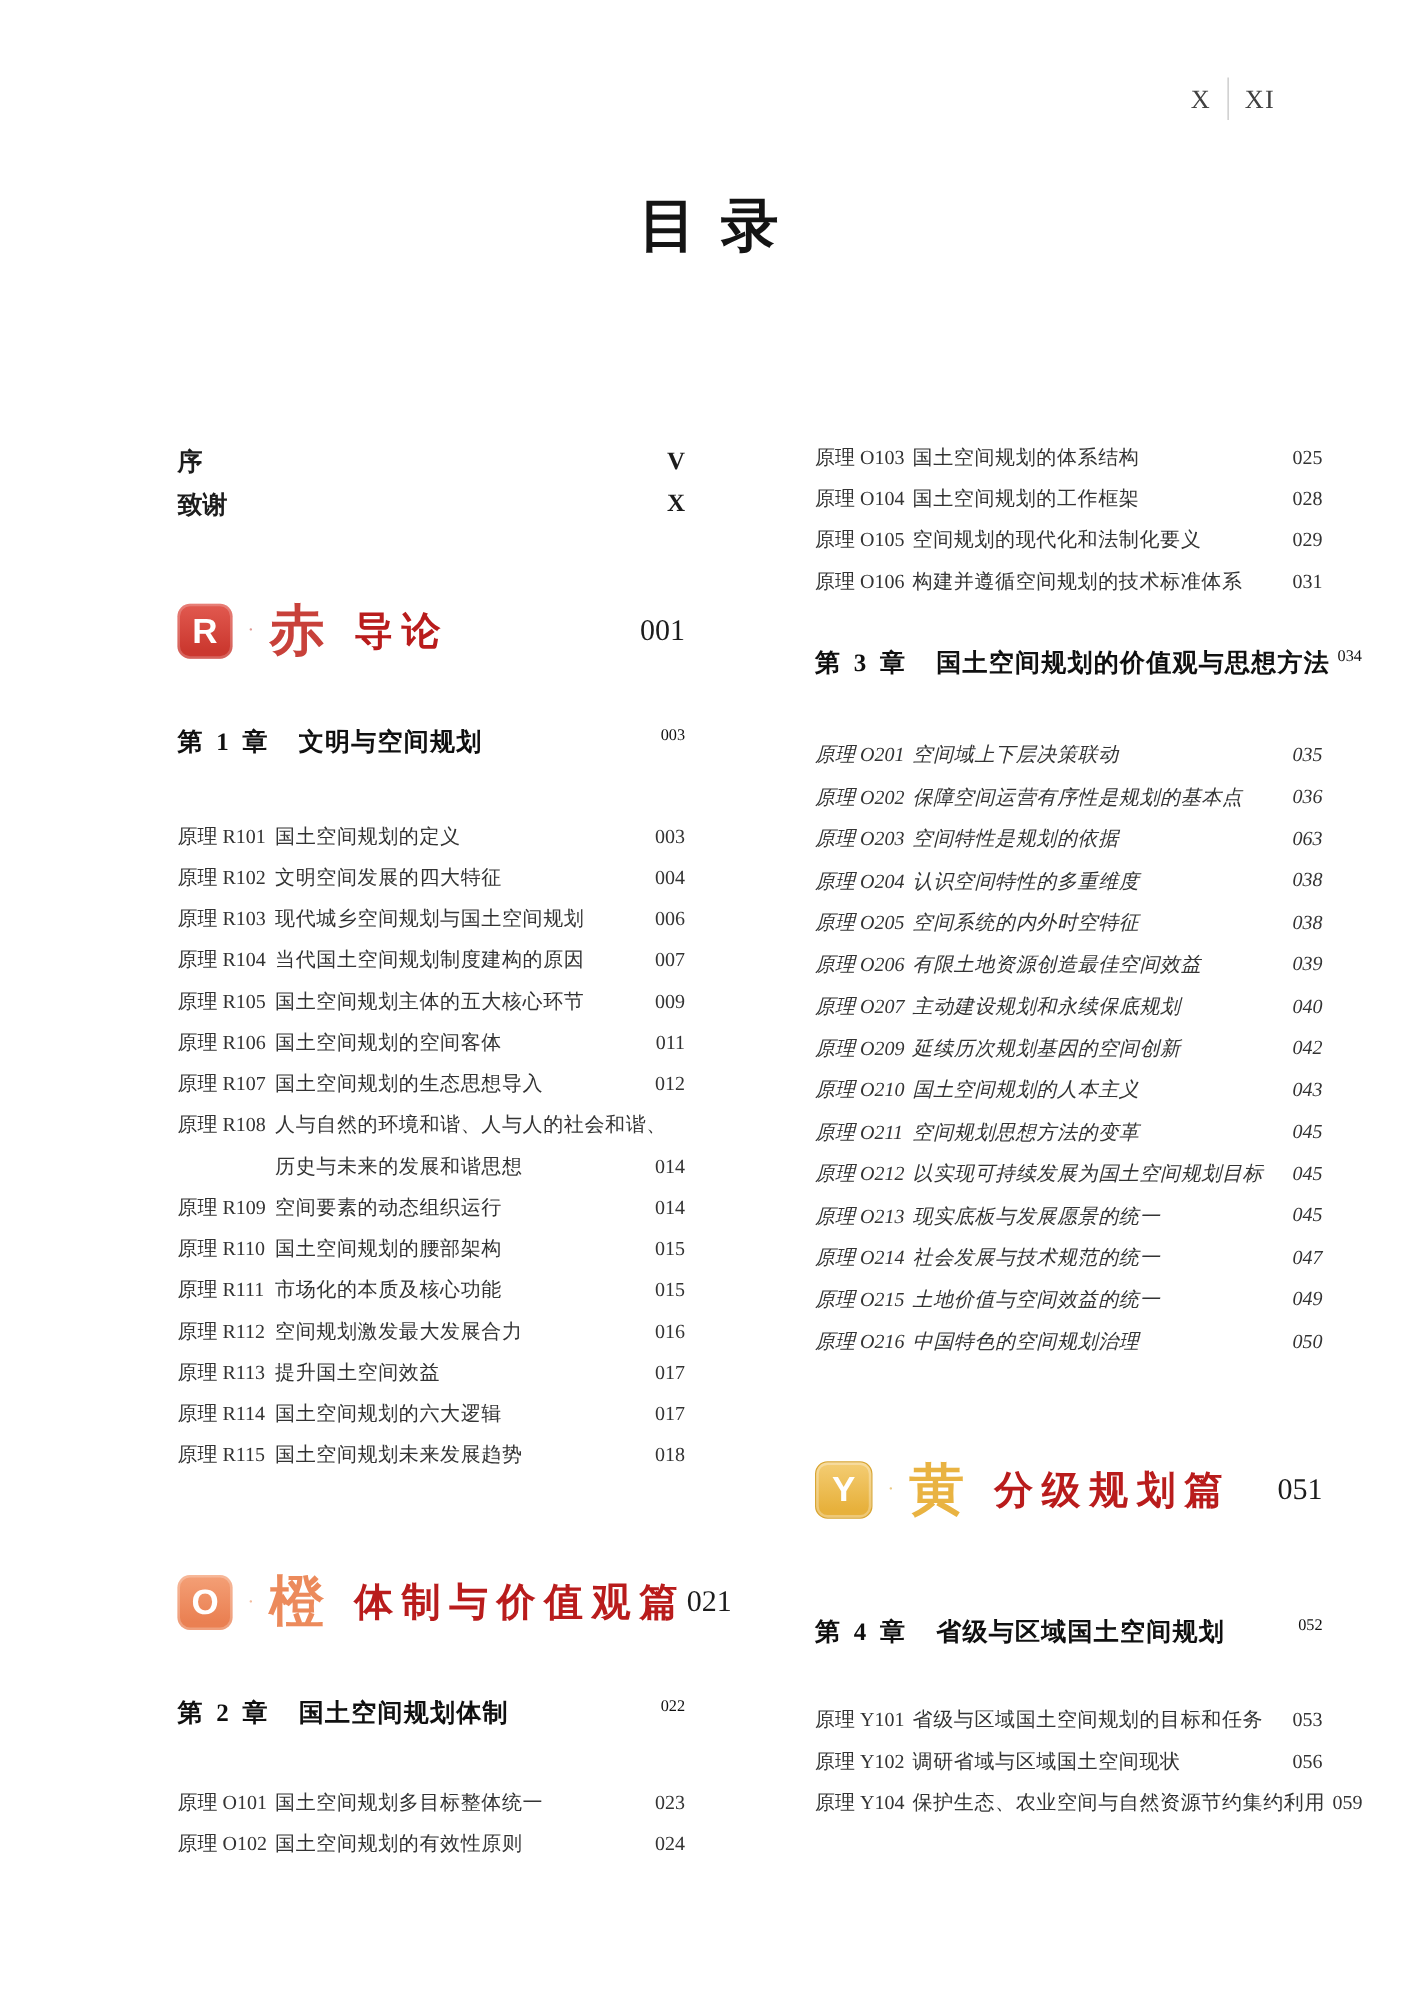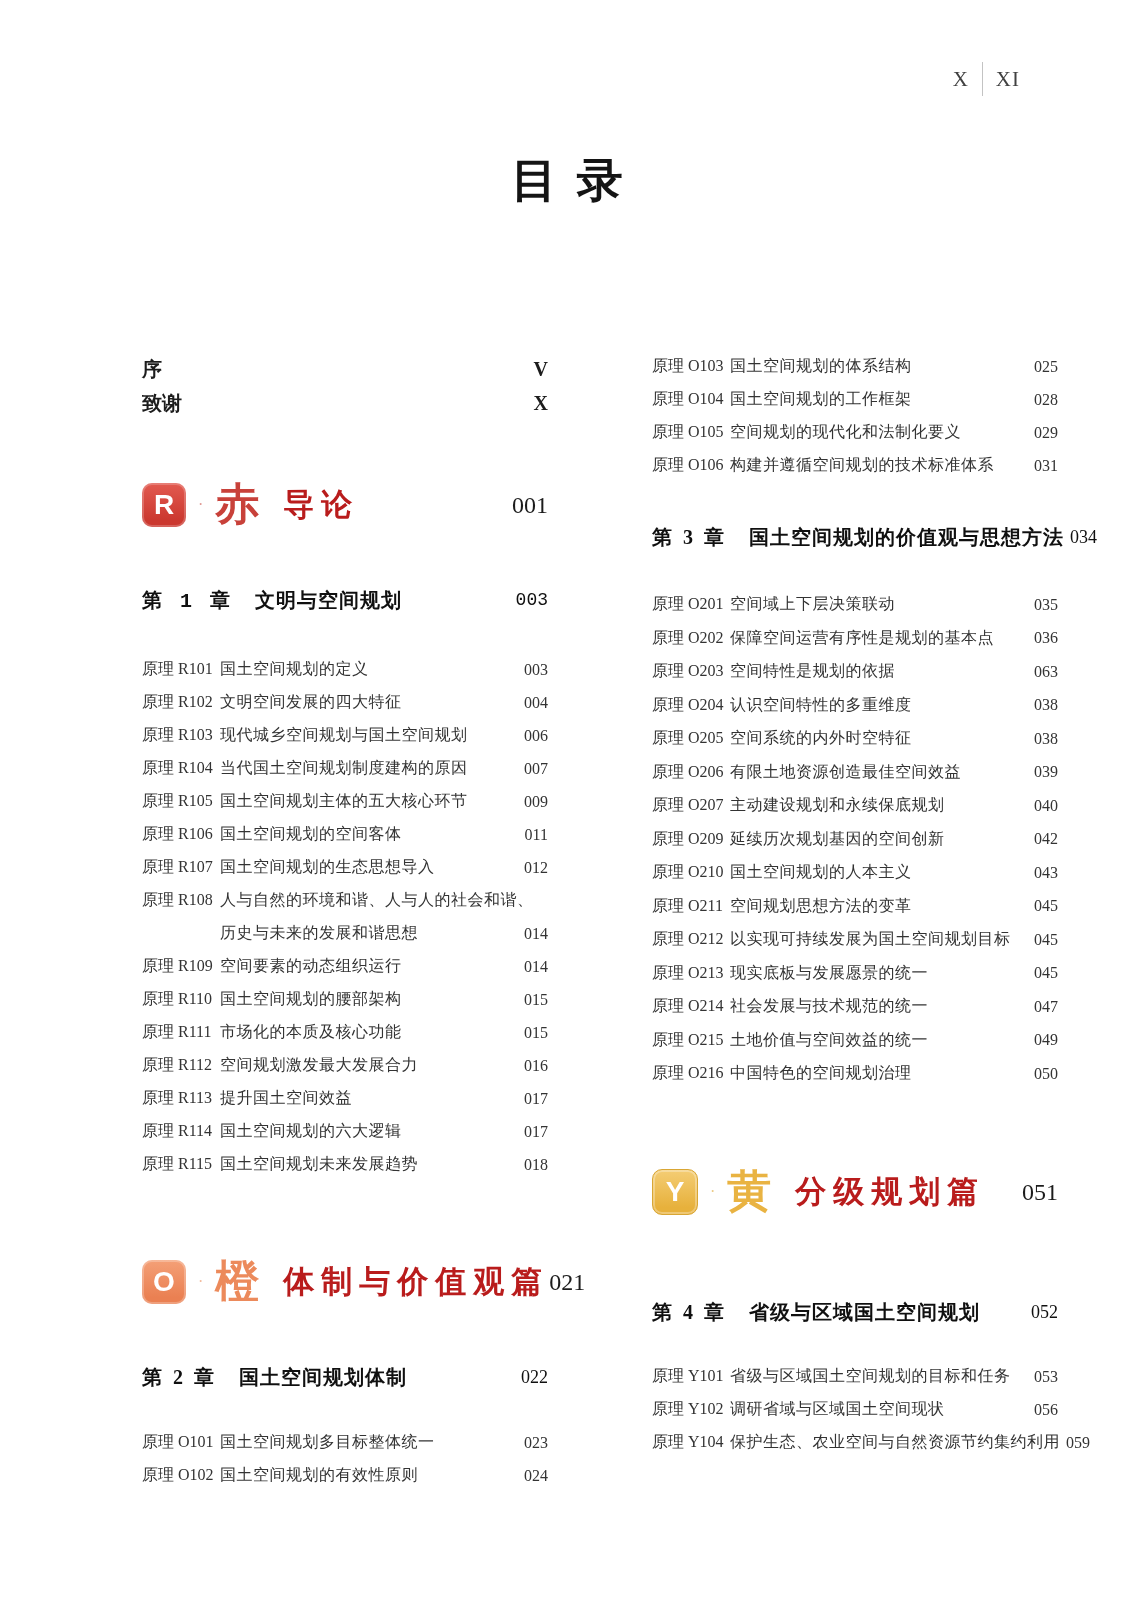--- a/index.html
+++ b/index.html
@@ -37,24 +37,24 @@
   .badge-o{background:linear-gradient(180deg,#f4a077 0%,#ea8052 85%);box-shadow:inset 0 0 0 2px rgba(255,255,255,.25);}
   .badge-y{background:linear-gradient(180deg,#f4cd74 0%,#e7b13c 85%);box-shadow:inset 0 0 0 2px rgba(255,255,255,.3);border:1px solid #d9a634;}
   .part-sep{margin:0 12px;font-size:16px;align-self:center;}
   .sep-r{color:#e09a94;} .sep-o{color:#f3bb9d;} .sep-y{color:#ecca85;}
   .part-char{font-size:44px;font-weight:bold;line-height:1;}
   .char-r{color:#c8413a;} .char-o{color:#ec8a5b;} .char-y{color:#e9b342;}
   .part-title{margin-left:24px;font-size:31px;font-weight:bold;color:#b91c1c;letter-spacing:7px;white-space:nowrap;}
   .part-page{margin-left:auto;font-size:24px;color:#1c1c1c;}
 
   
-  .chapter{display:flex;align-items:center;height:40px;font-size:20px;font-weight:bold;color:#101010;white-space:nowrap;}
+  .chapter{display:flex;height:40px;font-size:20px;font-weight:bold;color:#101010;white-space:nowrap;}
   .chapter-label{margin-right:22px;letter-spacing:3px;flex-shrink:0;}
   .chapter-title{letter-spacing:1px;}
-  .chapter-page{margin-left:auto;font-weight:normal;font-size:18px;padding-left:6px;}
+  .chapter-page{margin-left:auto;font-weight:normal;font-size:13px;padding-left:6px;}
 
   
   .entry{display:flex;align-items:center;height:33px;font-size:16px;color:#333;white-space:nowrap;}
   .entries-tall .entry{height:33.5px;}
   .entry-label{width:78px;flex-shrink:0;}
   .entry-title{letter-spacing:0.5px;}
   .entry-page{margin-left:auto;padding-left:6px;}
 </style>
 </head>
 <body>
@@ -85,21 +85,21 @@
       </div>
 
     <div class="block part-head" style="top:473px;">
       <span class="part-badge badge-r">R</span>
       <span class="part-sep sep-r">·</span>
       <span class="part-char char-r">赤</span>
       <span class="part-title">导论</span>
       <span class="part-page">001</span>
     </div>
 
-    <div class="block chapter" style="top:580px;font-family:Liberation Mono, monospace;">
+    <div class="block chapter" style="top:580px;">
       <span class="chapter-label">第 1 章</span>
       <span class="chapter-title">文明与空间规划</span>
       <span class="chapter-page">003</span>
     </div>
 
     <div class="block" style="top:653px;">
 
         <div class="entry">
           <span class="entry-label"><span>原理</span> <span>R101</span></span>
           <span class="entry-title">国土空间规划的定义</span>
@@ -256,21 +256,21 @@
           <span class="entry-page">031</span>
         </div>
       </div>
 
     <div class="block chapter" style="top:517px;">
       <span class="chapter-label">第 3 章</span>
       <span class="chapter-title">国土空间规划的价值观与思想方法</span>
       <span class="chapter-page">034</span>
     </div>
 
-    <div class="block entries-tall" style="top:588px;">
+    <div class="block entries-tall" style="top:588px;font-style:italic;">
 
         <div class="entry">
           <span class="entry-label"><span>原理</span> <span>O201</span></span>
           <span class="entry-title">空间域上下层决策联动</span>
           <span class="entry-page">035</span>
         </div>
 
         <div class="entry">
           <span class="entry-label"><span>原理</span> <span>O202</span></span>
           <span class="entry-title">保障空间运营有序性是规划的基本点</span>

